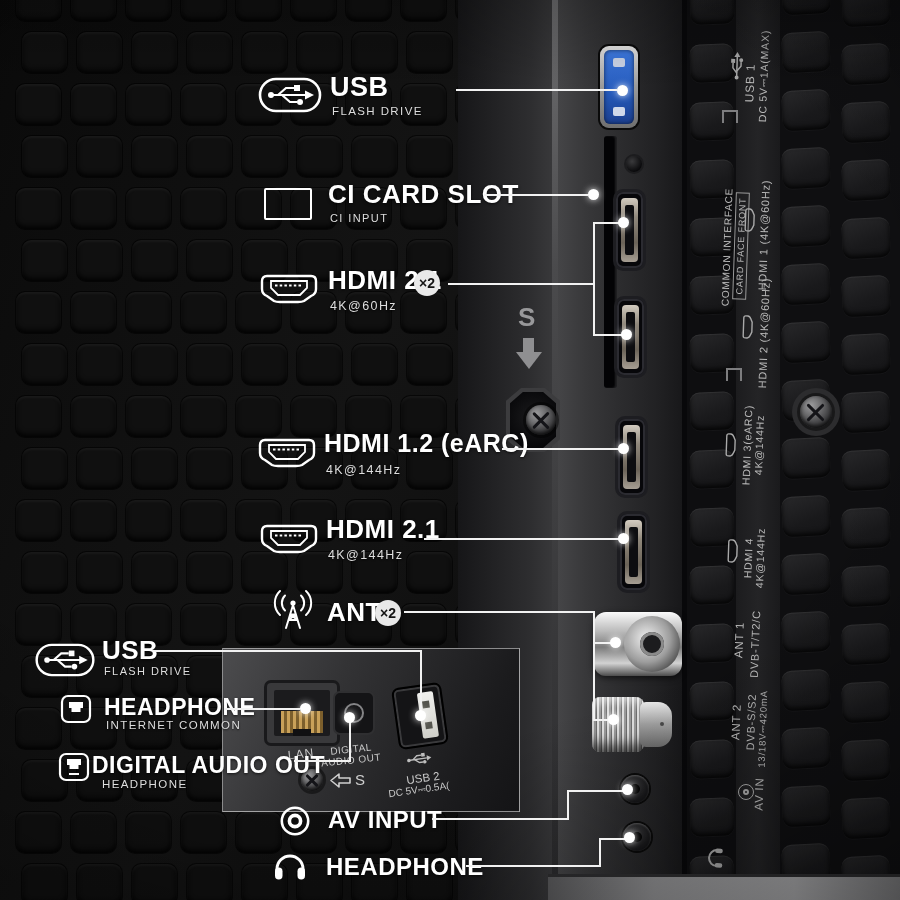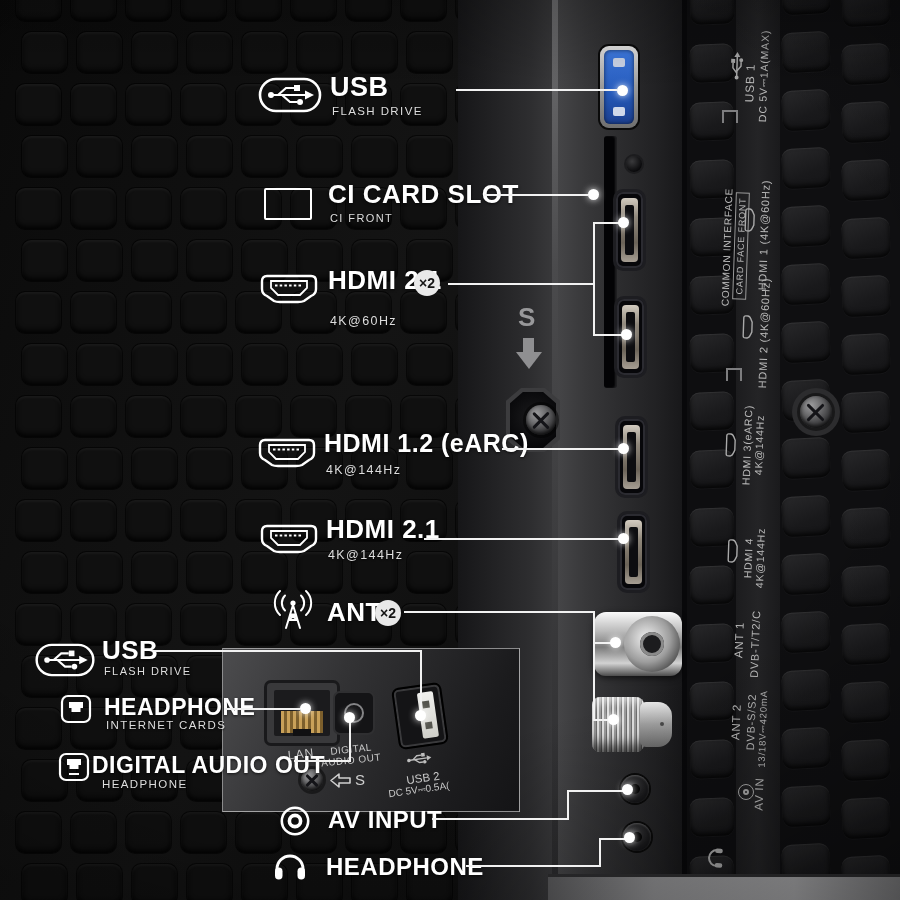--- a/index.html
+++ b/index.html
@@ -448,34 +448,34 @@
     </svg>
     <div class="ctitle" style="left:330px;top:72px;font-size:27px;">USB</div>
     <div class="csub" style="left:332px;top:105px;">FLASH DRIVE</div>
     <div class="cl" style="left:456px;top:89px;width:161px;height:2px;"></div>
     <div class="dotw" style="left:617px;top:85px;"></div>
   </div>
 
   <div>
     <div class="cicon" style="left:264px;top:188px;width:48px;height:32px;border:2.5px solid #fff;border-radius:2px;"></div>
     <div class="ctitle" style="left:328px;top:179px;">CI CARD SLOT</div>
-    <div class="csub" style="left:330px;top:212px;font-size:11px;">CI FRONT</div>
+    <div class="csub" style="left:330px;top:212px;font-size:11px;">CI INPUT</div>
     <div class="cl" style="left:484px;top:194px;width:104px;height:2px;"></div>
     <div class="dotw" style="left:588px;top:189px;"></div>
   </div>
 
   <div>
     <svg class="cicon" style="left:258px;top:270px;" width="62" height="38" viewBox="0 0 62 38">
       <path d="M9,6 H53 Q58,6 58,11 V19 Q58,24 53,26 L46,31 Q44,32 40,32 H22 Q18,32 16,31 L9,26 Q4,24 4,19 V11 Q4,6 9,6 Z" fill="none" stroke="#fff" stroke-width="2.4"></path>
       <path d="M13,11 H49 V18 L42,25 H20 L13,18 Z" fill="none" stroke="#fff" stroke-width="1.8"></path>
       <path d="M17,15.5 H45" stroke="#fff" stroke-width="2" stroke-dasharray="2.5,2.2"></path>
     </svg>
     <div class="ctitle" style="left:328px;top:265px;">HDMI 2.1</div>
     <div class="badge" style="left:414px;top:270px;">×2</div>
-    <div class="csub" style="left:330px;top:314px;font-size:12.5px;">4K@60Hz</div>
+    <div class="csub" style="left:330px;top:299px;font-size:12.5px;">4K@60Hz</div>
     <div class="cl" style="left:448px;top:283px;width:147px;height:2px;"></div>
     <div class="cl" style="left:593px;top:222px;width:2px;height:114px;"></div>
     <div class="cl" style="left:595px;top:222px;width:28px;height:2px;"></div>
     <div class="cl" style="left:595px;top:334px;width:30px;height:2px;"></div>
     <div class="dotw" style="left:618px;top:217px;"></div>
     <div class="dotw" style="left:621px;top:329px;"></div>
   </div>
 
   <div>
     <svg class="cicon" style="left:256px;top:434px;" width="62" height="38" viewBox="0 0 62 38">
@@ -541,21 +541,21 @@
     <div class="cl" style="left:420px;top:650px;width:2px;height:62px;"></div>
     <div class="dotw" style="left:415px;top:710px;"></div>
   </div>
 
   <div>
     <svg class="cicon" style="left:60px;top:694px;" width="32" height="30" viewBox="0 0 32 30">
       <rect x="2" y="2" width="28" height="26" rx="6" fill="none" stroke="#fff" stroke-width="2.2"></rect>
       <path d="M9,8 H23 V14 H20.5 V18 H11.5 V14 H9 Z" fill="#fff"></path>
     </svg>
     <div class="ctitle" style="left:104px;top:694px;font-size:23px;">HEADPHONE</div>
-    <div class="csub" style="left:106px;top:719px;">INTERNET CARDS</div>
+    <div class="csub" style="left:106px;top:719px;">INTERNET COMMON</div>
     <div class="cl" style="left:224px;top:708px;width:76px;height:2px;"></div>
     <div class="dotw" style="left:300px;top:703px;"></div>
   </div>
 
   <div>
     <svg class="cicon" style="left:58px;top:752px;" width="32" height="30" viewBox="0 0 32 30">
       <rect x="2" y="2" width="28" height="26" rx="6" fill="none" stroke="#fff" stroke-width="2.2"></rect>
       <path d="M9,7 H23 V13 H20.5 V17 H11.5 V13 H9 Z" fill="#fff"></path>
       <path d="M11,22 H21" stroke="#fff" stroke-width="2"></path>
     </svg>

